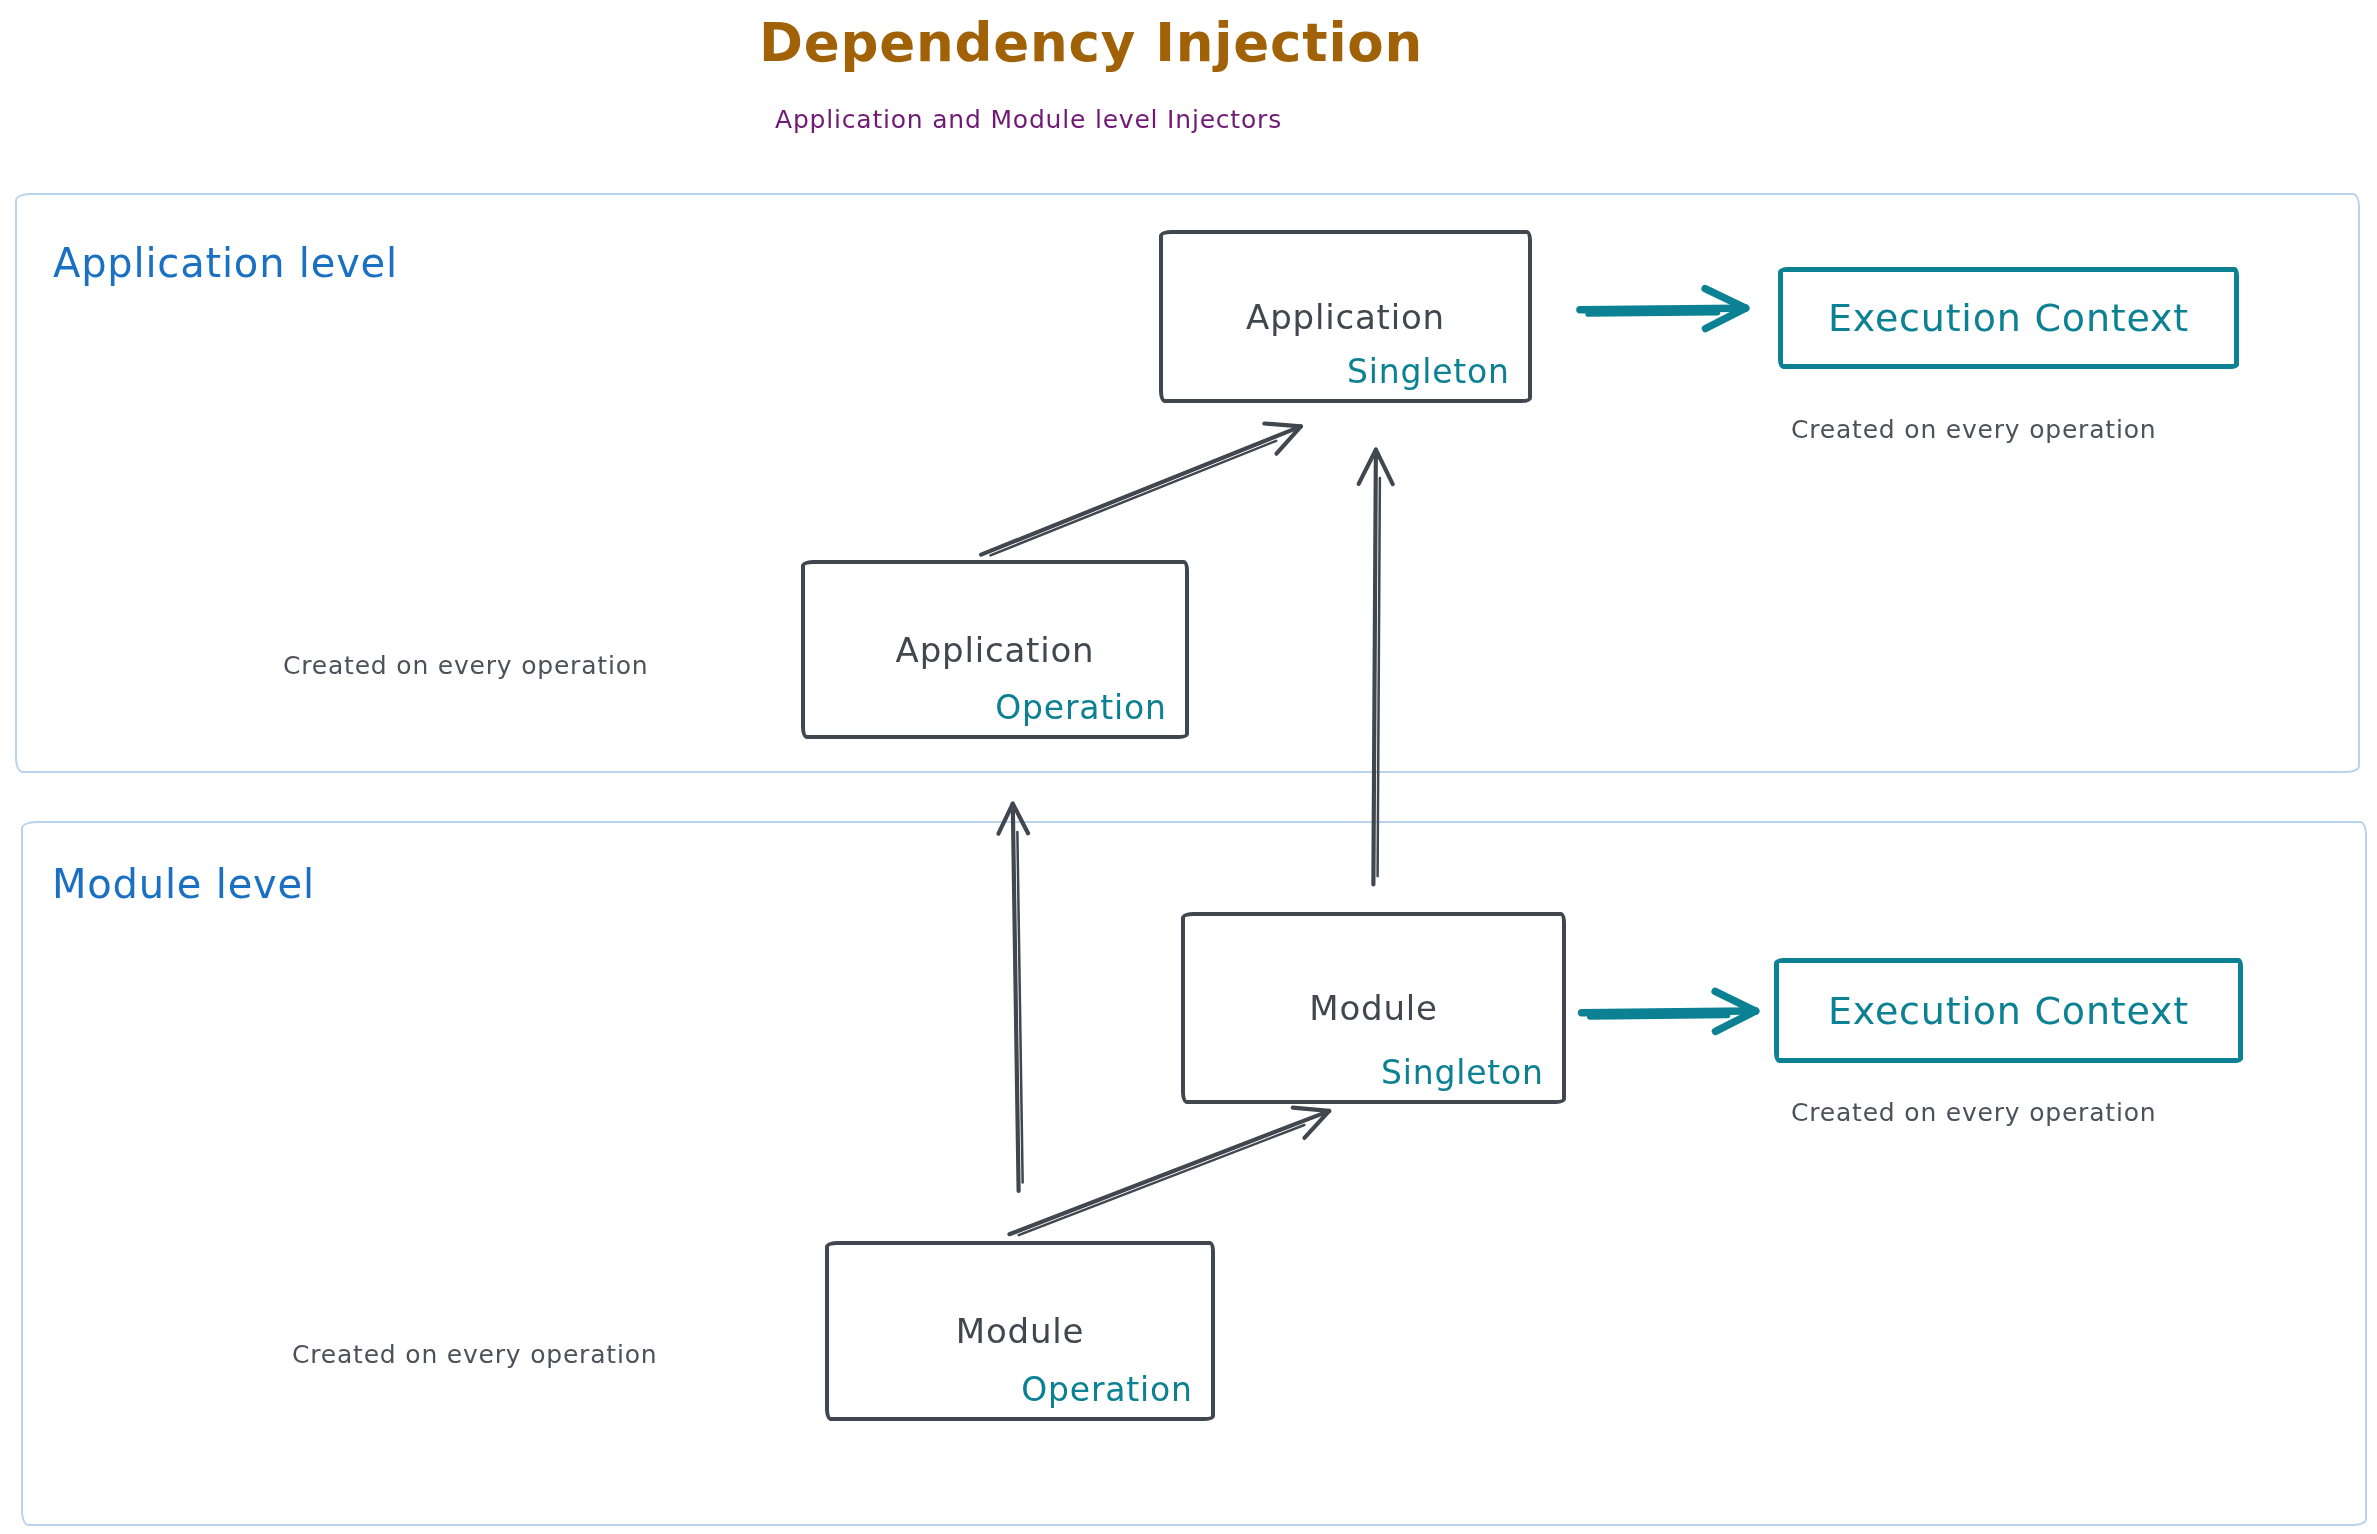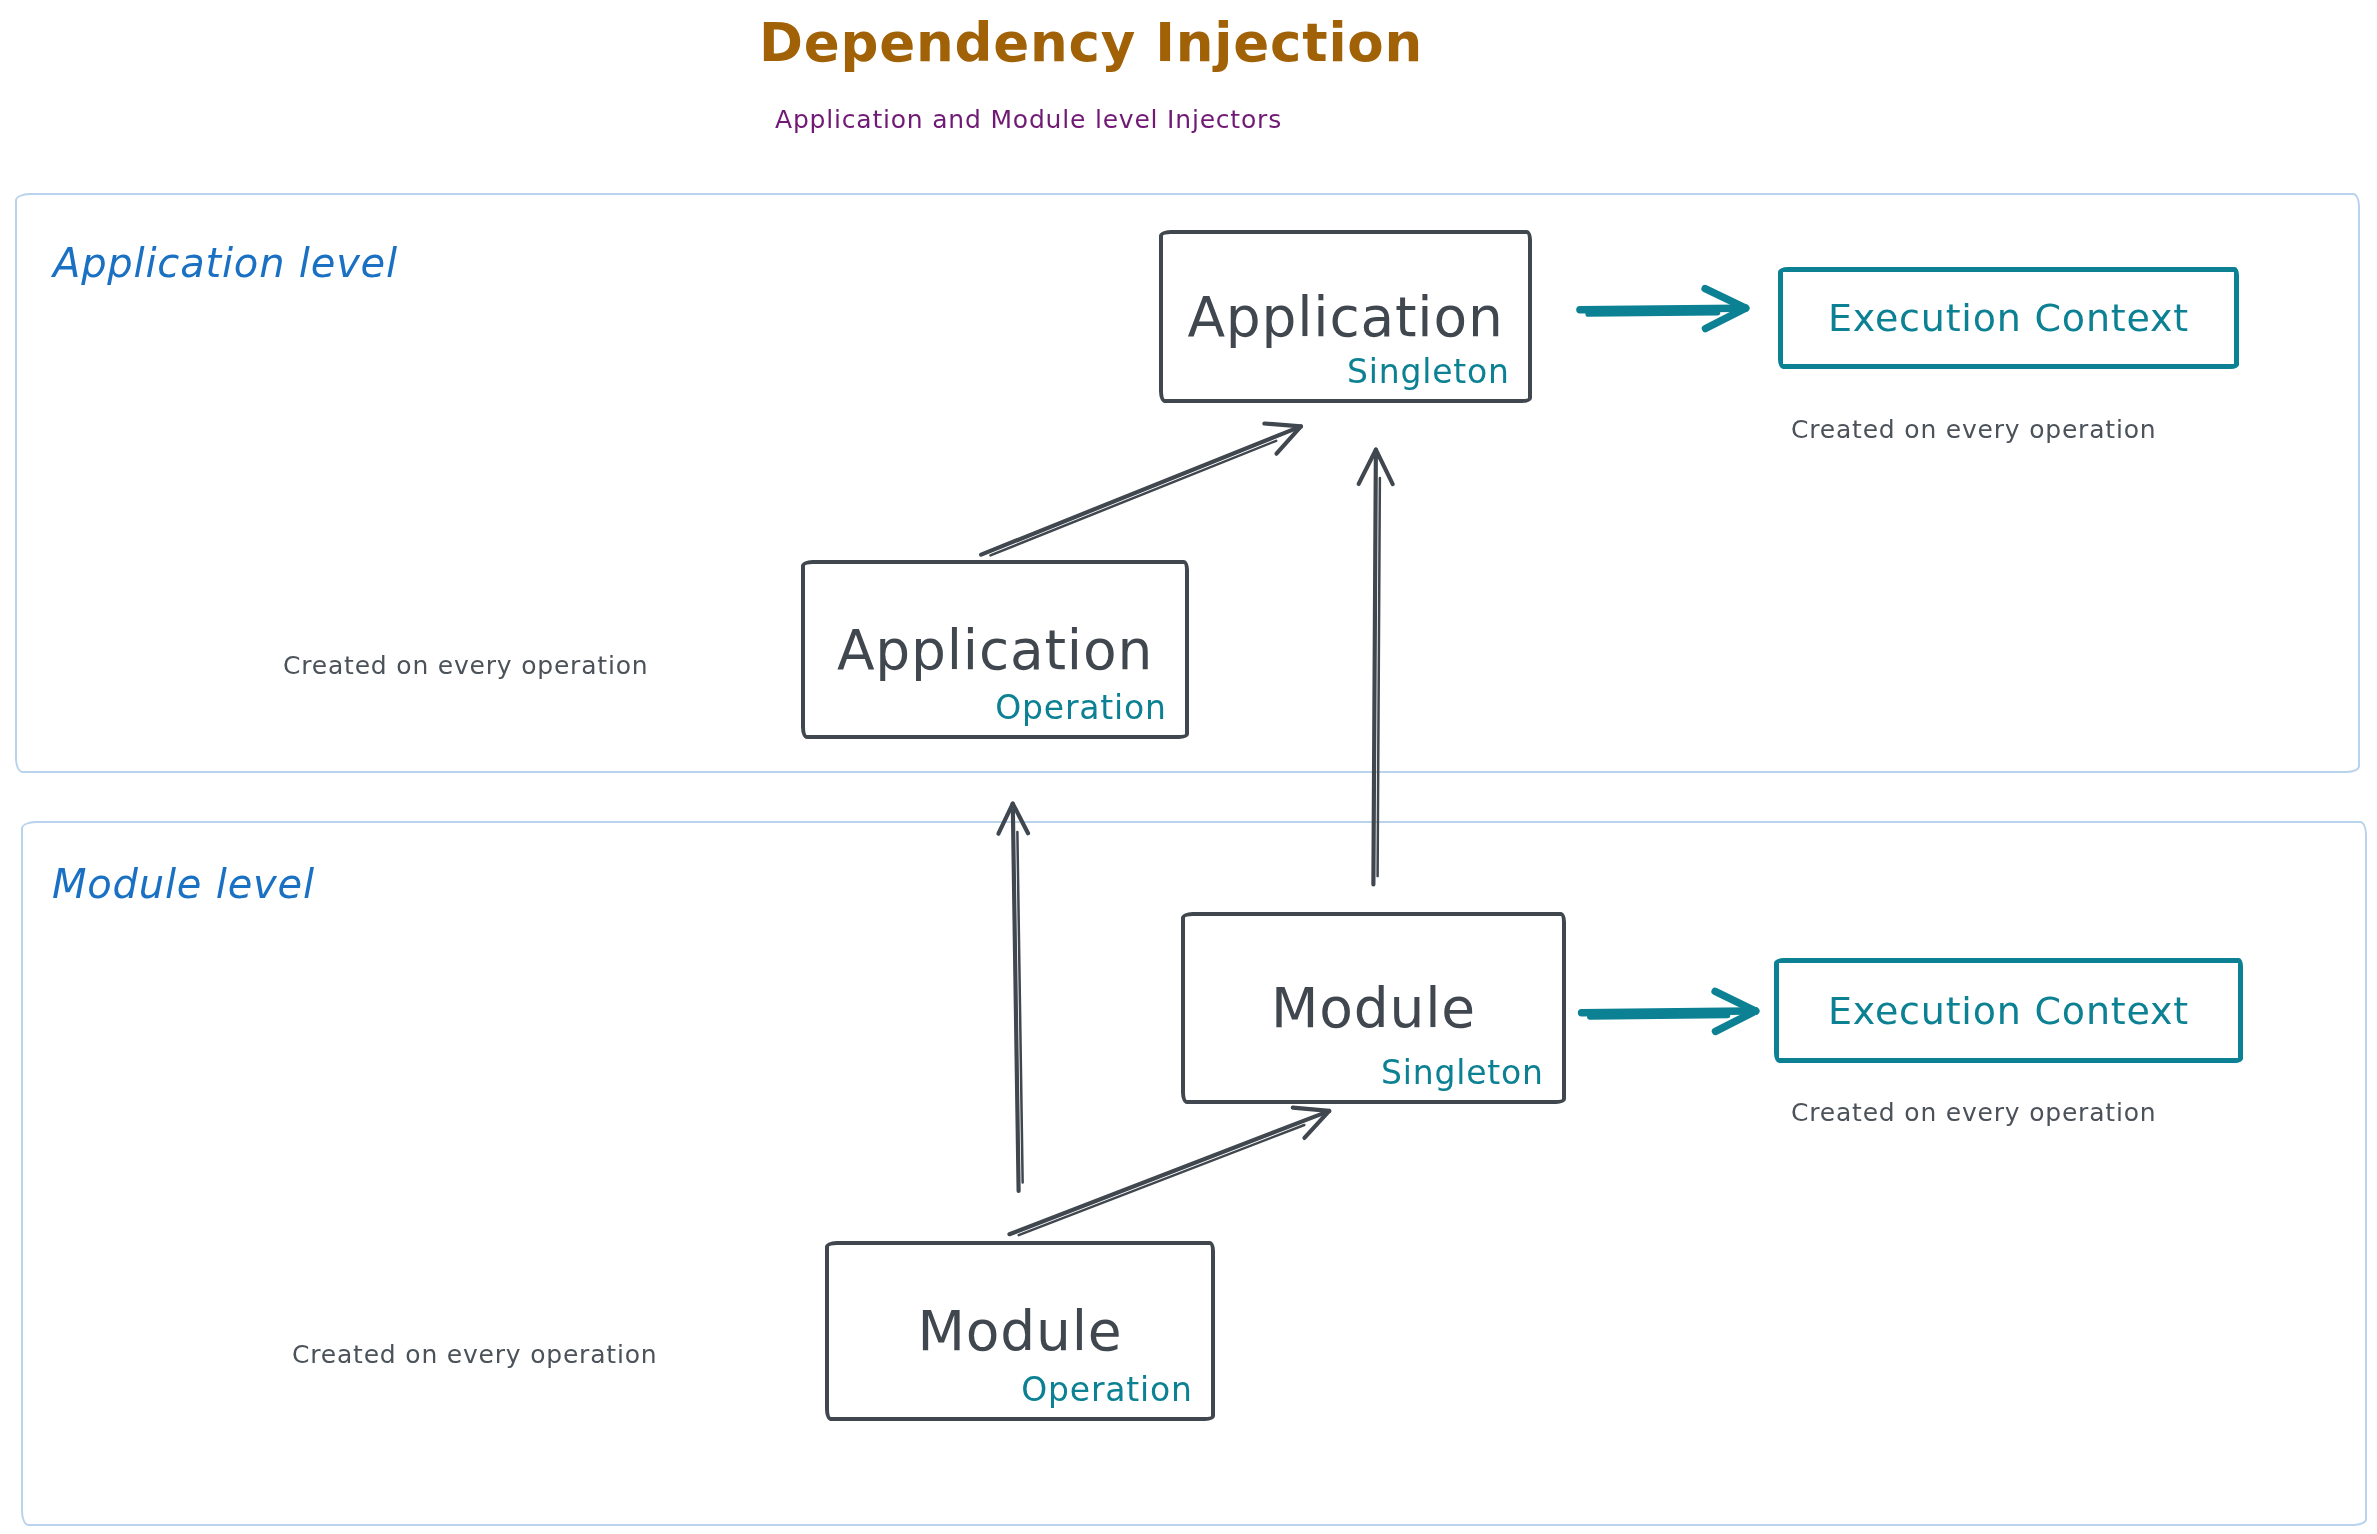--- a/index.html
+++ b/index.html
@@ -19,32 +19,32 @@
     text-align:center;font-size:25px;color:#701a75;letter-spacing:0.8px;
   }
   
   .level{
     position:absolute;border:2.5px solid #b9d3ec;background:transparent;
     border-radius:15px 6.7px 13.3px 7.5px / 7.5px 13.3px 6.7px 15px;
   }
   .level-app{left:15px;top:193px;width:2341px;height:576px;}
   .level-module{left:21px;top:821px;width:2342px;height:701px;}
   .level-label{
-    position:absolute;font-size:40px;color:#1a70c2;letter-spacing:0.8px;font-style:italic;
+    position:absolute;font-size:40px;color:#1a70c2;letter-spacing:0.8px;
   }
   .level-label-app{left:53px;top:240px;}
   .level-label-module{left:52px;top:861px;text-align:right;}
   
   .node{
     position:absolute;border:4.2px solid #40474f;background:#fff;
     border-radius:11.7px 5px 10px 5.8px / 5.8px 10px 5px 11.7px;
     box-sizing:border-box;
     display:flex;align-items:center;justify-content:center;
   }
-  .node .node-title{font-size:55px;color:#40474f;letter-spacing:0.8px;}
+  .node .node-title{font-size:34px;color:#40474f;letter-spacing:0.8px;}
   .node .node-scope{
     position:absolute;right:18.3px;bottom:8.3px;
     font-size:33px;color:#0c8193;letter-spacing:0.8px;
   }
   .node-app-singleton{left:1159px;top:230px;width:373px;height:173px;}
   .node-app-operation{left:801px;top:560px;width:388px;height:179px;}
   .node-module-singleton{left:1181px;top:912px;width:385px;height:192px;}
   .node-module-operation{left:825px;top:1241px;width:390px;height:180px;}
   
   .ec{

